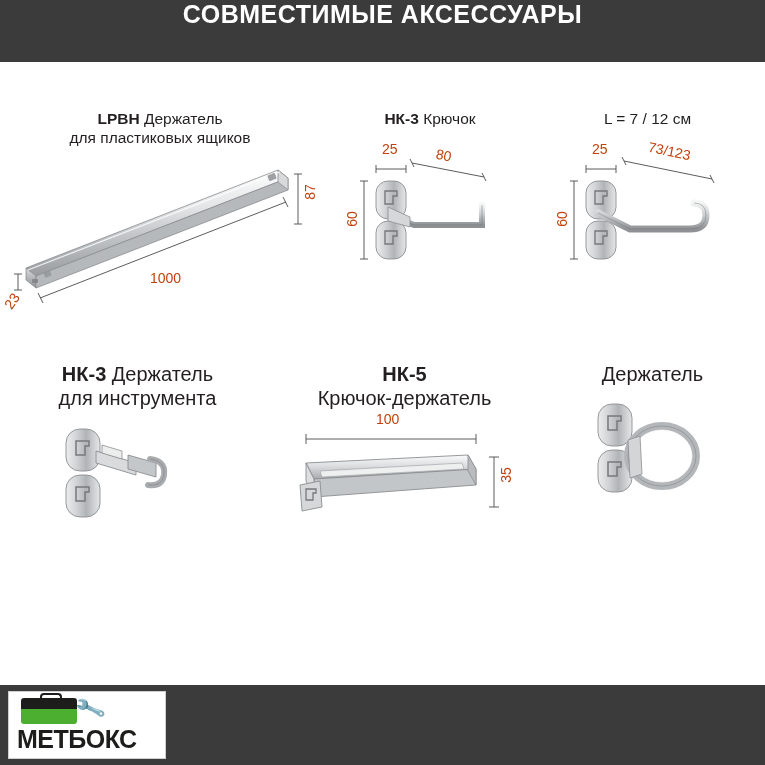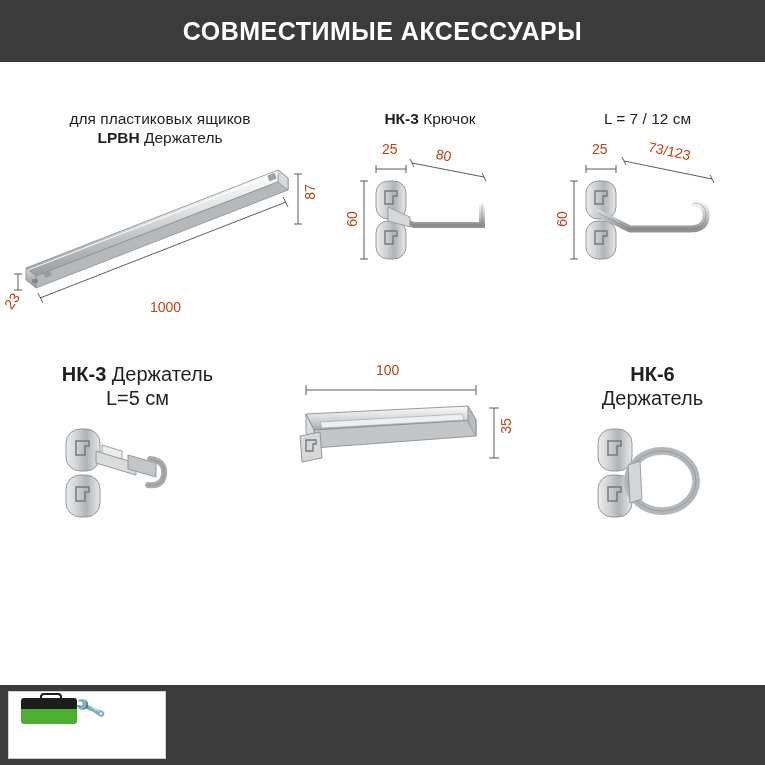--- a/index.html
+++ b/index.html
@@ -18,21 +18,20 @@
 
   
   .header {
     position: absolute;
     left: 0;
     top: 0;
     width: 765px;
     height: 62px;
     background: #3b3b3b;
     display: flex;
-    align-items: center;
     justify-content: center;
   }
   .header-title {
     color: #ffffff;
     font-size: 25px;
     font-weight: bold;
     letter-spacing: 0.5px;
     text-transform: uppercase;
     text-align: center;
   }
@@ -151,23 +150,23 @@
 <body>
 
 <div class="header">
   <div class="header-title">Совместимые аксессуары</div>
 </div>
 
 <div class="grid">
 
   <div class="cell" style="left:10px; top:48px; width:300px; height:250px;">
     <div class="cell-title t-small">
-      <div>для пластиковых ящиков</div>
       <div><span class="code">LPBH</span>
         <span>Держатель</span></div>
+      <div>для пластиковых ящиков</div>
     </div>
 
     <div class="art" style="height:180px;">
       <svg width="300" height="180" viewBox="0 0 300 180">
         <defs>
           <linearGradient id="railGrad" x1="0" y1="0" x2="0" y2="1">
             <stop offset="0%" stop-color="#fdfdfd"></stop>
             <stop offset="35%" stop-color="#e3e5e6"></stop>
             <stop offset="65%" stop-color="#bfc2c5"></stop>
             <stop offset="100%" stop-color="#9a9d9f"></stop>
@@ -206,21 +205,21 @@
         <g stroke="#4a4a4a" stroke-width="0.9">
           <line x1="8" y1="126" x2="8" y2="142"></line>
           <line x1="4" y1="126" x2="12" y2="126"></line>
           <line x1="4" y1="142" x2="12" y2="142"></line>
         </g>
       </svg>
 
       <div class="dim" style="left:292px; top:36px;">
         <span style="display:inline-block; transform:rotate(-90deg);">87</span>
       </div>
-      <div class="dim" style="left:140px; top:122px;margin-top:29px;">1000</div>
+      <div class="dim" style="left:140px; top:122px;">1000</div>
       <div class="dim" style="left:-6px; top:145px;">
         <span style="display:inline-block; transform:rotate(-55deg);">23</span>
       </div>
     </div>
   </div>
 
   <div class="cell" style="left:330px; top:48px; width:200px; height:250px;">
     <div class="cell-title t-small">
       <div><span class="code">НК-3</span>
         <span>Крючок</span></div>
@@ -333,21 +332,21 @@
       <div class="dim" style="left:14px; top:82px;">
         <span style="display:inline-block; transform:rotate(-90deg);">60</span>
       </div>
     </div>
   </div>
 
   <div class="cell" style="left:10px; top:300px; width:255px; height:310px;">
     <div class="cell-title t-big">
       <div><span class="code">НК-3</span>
         <span>Держатель</span></div>
-      <div>L=5 см</div>
+      <div>для инструмента</div>
     </div>
 
     <div class="art" style="height:190px;">
       <svg width="255" height="190" viewBox="0 0 255 190">
         <g>
           <rect x="56" y="18" width="34" height="42" rx="14" fill="url(#plateG)" stroke="#8b8e91" stroke-width="0.9"></rect>
           <rect x="56" y="64" width="34" height="42" rx="14" fill="url(#plateG)" stroke="#8b8e91" stroke-width="0.9"></rect>
           <path d="M66 30 h13 v5 h-4 v9 h-9 z" fill="none" stroke="#76797c" stroke-width="1.5"></path>
           <path d="M66 76 h13 v5 h-4 v9 h-9 z" fill="none" stroke="#76797c" stroke-width="1.5"></path>
         </g>
@@ -357,20 +356,24 @@
           <polygon points="118,44 146,52 146,66 118,58" fill="#c4c7c9" stroke="#8b8e91" stroke-width="0.9"></polygon>
           <path d="M140 48 q16 2 14 16 q-2 12 -16 10" fill="none" stroke="#a9acae" stroke-width="6" stroke-linecap="round"></path>
           <path d="M140 48 q16 2 14 16 q-2 12 -16 10" fill="none" stroke="#73767a" stroke-width="0.8" opacity="0.6"></path>
           <polygon points="92,34 112,40 112,48 92,42" fill="#eceded" stroke="#8b8e91" stroke-width="0.8"></polygon>
         </g>
       </svg>
     </div>
   </div>
 
   <div class="cell" style="left:272px; top:300px; width:265px; height:310px;">
+    <div class="cell-title t-big">
+      <div><span class="code">НК-5</span></div>
+      <div>Крючок-держатель</div>
+    </div>
 
     <div class="art" style="height:190px;">
       <svg width="265" height="190" viewBox="0 0 265 190">
         <defs>
           <linearGradient id="barG" x1="0" y1="0" x2="0" y2="1">
             <stop offset="0%" stop-color="#fbfbfb"></stop>
             <stop offset="45%" stop-color="#dcdee0"></stop>
             <stop offset="100%" stop-color="#a8abae"></stop>
           </linearGradient>
         </defs>
@@ -403,21 +406,20 @@
 
       <div class="dim" style="left:104px; top:0px;">100</div>
       <div class="dim" style="left:226px; top:56px;">
         <span style="display:inline-block; transform:rotate(-90deg);">35</span>
       </div>
     </div>
   </div>
 
   <div class="cell" style="left:550px; top:300px; width:205px; height:310px;">
     <div class="cell-title t-big">
-      <div><span class="code">НК-6</span></div>
       <div>Держатель</div>
     </div>
 
     <div class="art" style="height:190px;">
       <svg width="205" height="190" viewBox="0 0 205 190">
         <g>
           <rect x="48" y="18" width="34" height="42" rx="14" fill="url(#plateG)" stroke="#8b8e91" stroke-width="0.9"></rect>
           <rect x="48" y="64" width="34" height="42" rx="14" fill="url(#plateG)" stroke="#8b8e91" stroke-width="0.9"></rect>
           <path d="M58 30 h13 v5 h-4 v9 h-9 z" fill="none" stroke="#76797c" stroke-width="1.5"></path>
           <path d="M58 76 h13 v5 h-4 v9 h-9 z" fill="none" stroke="#76797c" stroke-width="1.5"></path>
@@ -437,15 +439,16 @@
 
 <div class="footer">
   <div class="logo-box">
     <div class="logo-inner">
       <div class="logo-toolbox">
         <div class="handle"></div>
         <div class="lid"></div>
         <div class="body"></div>
       </div>
       <div class="logo-wrench">🔧</div>
+      <div class="logo-text">МЕТБОКС</div>
     </div>
   </div>
 </div>
 
 </body></html>

